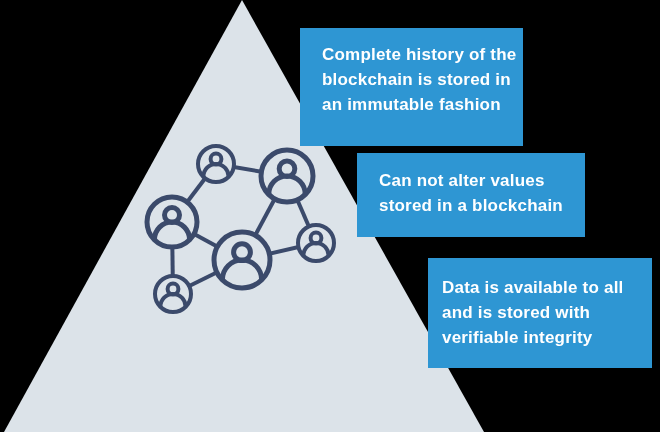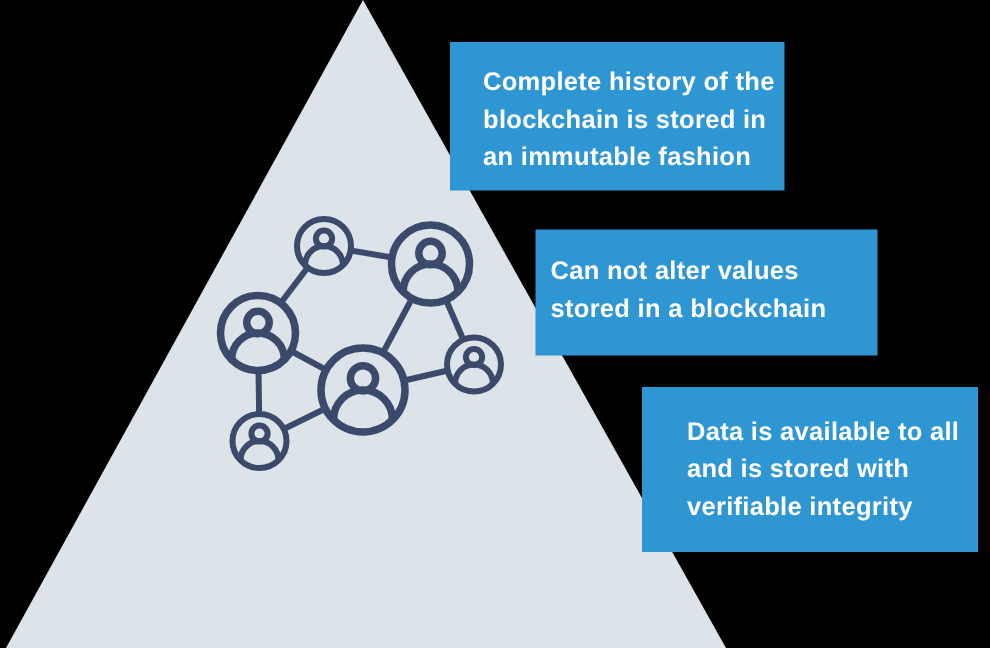--- a/index.html
+++ b/index.html
@@ -62,32 +62,32 @@
     background: var(--color-callout);
     color: var(--color-callout_text);
     font-size: 17px;
     font-weight: bold;
     line-height: 25px;
     letter-spacing: 0.2px;
     white-space: pre-line;
   }
   .callout-1 {
     left: 300px; top: 28px;
-    width: 223px; height: 99px;
+    width: 223px; height: 118px;
     padding: 14px 0 0 22px;
   }
   .callout-2 {
     left: 357px; top: 153px;
     width: 228px; height: 84px;
-    padding: 15px 0 0 10px;
+    padding: 15px 0 0 22px;
   }
   .callout-3 {
     left: 428px; top: 258px;
     width: 224px; height: 110px;
-    padding: 17px 0 0 30px;
+    padding: 17px 0 0 14px;
   }
 </style>
 </head>
 <body>
 
 <div class="canvas">
 
   <svg class="pyramid-svg" viewBox="0 0 660 432" aria-hidden="true">
 
     <polygon class="triangle-shape" points="242,0 4,432 484,432"></polygon>

